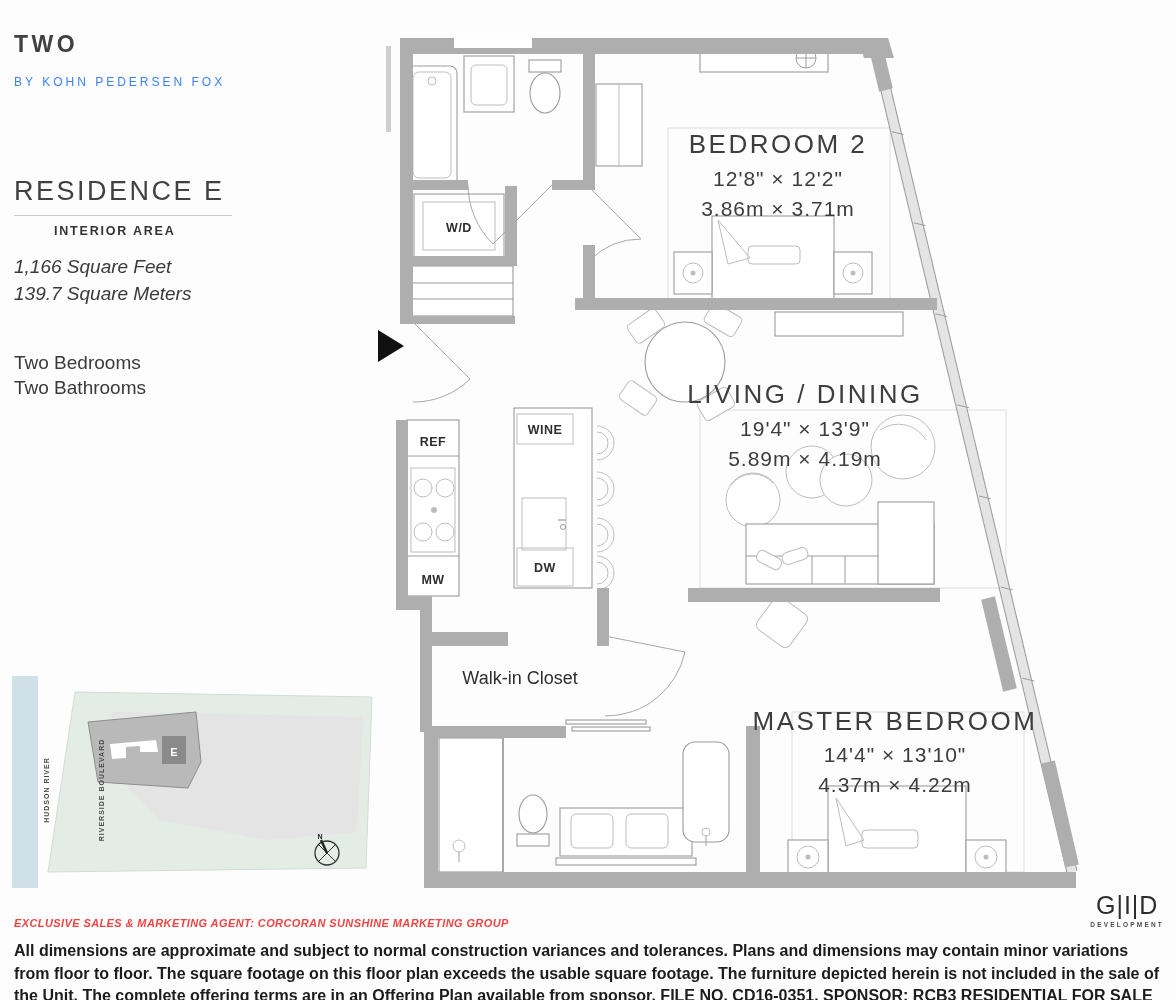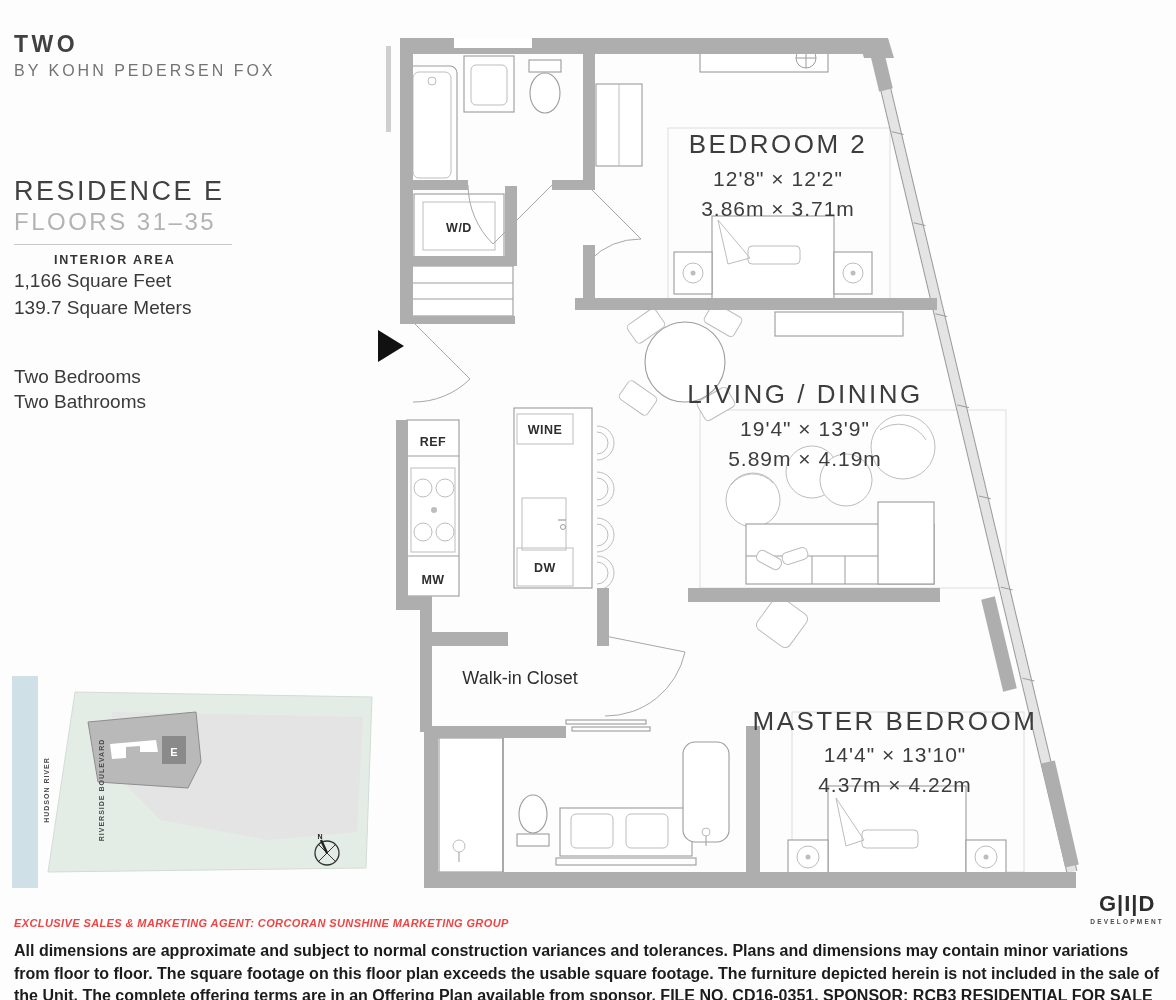--- a/index.html
+++ b/index.html
@@ -3,38 +3,38 @@
 <meta charset="utf-8">
 <style>
   html,body{margin:0;padding:0;background:#ffffff;}
   .page{
     position:relative; width:1176px; height:1000px; overflow:hidden;
     background:#fdfdfd; font-family:"Liberation Sans", sans-serif; color:#3d3d3d;
   }
   
   .brand{position:absolute; left:14px; top:32px; line-height:1.12;}
   .brand .t1,.brand .t2{font-size:23px; font-weight:700; letter-spacing:3.5px; color:#414042;}
-  .brand .byline{font-size:16px; font-weight:400; letter-spacing:3px; color:#737373; margin-top:4px;}
+  .brand .byline{font-size:12px; font-weight:400; letter-spacing:3px; color:#3b82f6; margin-top:18px;}
   .residence{position:absolute; left:14px; top:176px; width:330px;}
   .residence .name{font-size:27px; font-weight:400; letter-spacing:2.5px; color:#414042;}
   .residence .floors{font-size:24px; font-weight:400; letter-spacing:2.5px; color:#b3b3b3; margin-top:1px;}
   .residence .rule{width:218px; border:none; border-top:1.5px solid #c9c9c9; margin:8px 0 8px 0;}
   .residence .ia{font-size:12.5px; font-weight:700; letter-spacing:1.8px; color:#333;padding-left:40px;}
-  .residence .area{font-size:19px; font-weight:400; color:#3a3a3a; line-height:1.4; margin-top:1px;}
+  .residence .area{font-size:19px; font-weight:400; color:#3a3a3a; line-height:1.4; margin-top:16px;font-style:italic;}
   .residence .rooms{font-size:19px; color:#3a3a3a; line-height:1.3; margin-top:44px;}
   
   .plan-svg{position:absolute; left:378px; top:25px;}
   .map-svg{position:absolute; left:6px; top:670px;}
   
   .agent{position:absolute; left:14px; top:917px; font-size:11px; font-weight:700;
          letter-spacing:.4px; color:#ef4444;font-style:italic;}
   .disclaimer{position:absolute; left:14px; top:940px; width:1150px; font-size:16px;
          font-weight:600; line-height:1.42; color:#1c1c1c;}
   .gid{position:absolute; right:12px; top:893px; text-align:center;}
-  .gid .mark{font-size:22px; font-weight:700; letter-spacing:1px; color:#2d2d2d; line-height:1;}
+  .gid .mark{font-size:25px; font-weight:400; letter-spacing:1px; color:#2d2d2d; line-height:1;}
   .gid .sub{font-size:6.5px; font-weight:700; letter-spacing:2.2px; color:#4a4a4a; margin-top:3px;}
   
   text{font-family:"Liberation Sans", sans-serif;}
   .room-name{font-size:26px; letter-spacing:2.5px; fill:#3d3d3d;}
   .room-dim{font-size:21px; letter-spacing:1px; fill:#3d3d3d;}
   .small-lab{font-size:12.5px; letter-spacing:.5px; fill:#2e2e2e; font-weight:600;}
   .closet-lab{font-size:18px; fill:#2e2e2e;}
   .wall{fill:#aeaeae;}
   .thin{fill:#ffffff; stroke:#9c9c9c; stroke-width:1.1;}
   .thinnofill{fill:none; stroke:#9c9c9c; stroke-width:1.1;}
@@ -48,21 +48,20 @@
 
 <div class="page">
 
   <div class="brand">
     <div class="t1">TWO</div>
     <div class="byline">BY KOHN PEDERSEN FOX</div>
   </div>
 
   <div class="residence">
     <div class="name">RESIDENCE E</div>
-    <div class="floors">FLOORS 31–35</div>
     <hr class="rule">
     <div class="ia">INTERIOR AREA</div>
     <div class="area">
       <div>1,166 Square Feet</div>
       <div>139.7 Square Meters</div>
     </div>
     <div class="rooms">
       <div>Two Bedrooms</div>
       <div>Two Bathrooms</div>
     </div>

